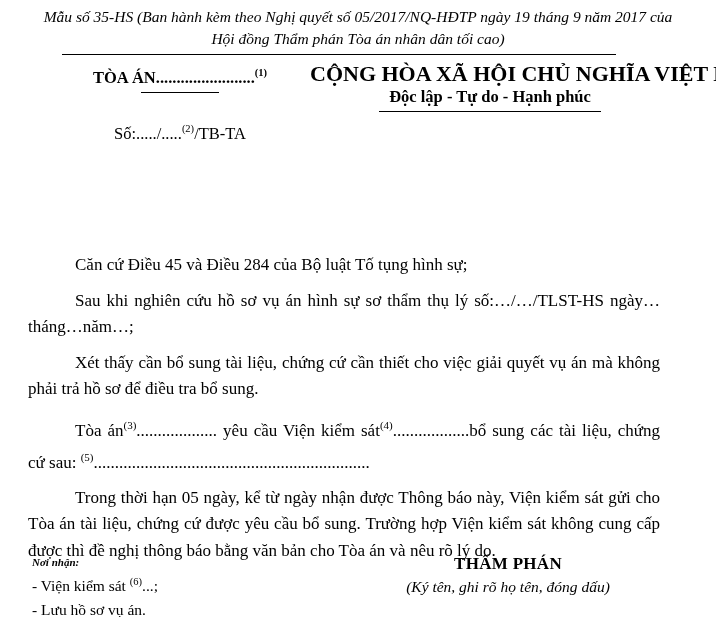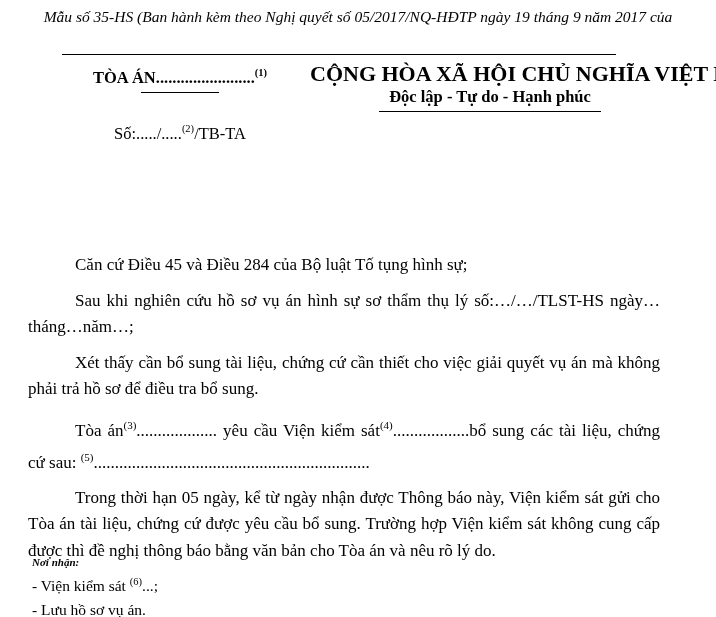--- a/index.html
+++ b/index.html
@@ -213,20 +213,21 @@
     line-height: 22px;
   }
 </style>
 </head>
 <body>
 
 <div class="page">
 
   <div class="form-ref">
     <div>Mẫu số 35-HS (Ban hành kèm theo Nghị quyết số 05/2017/NQ-HĐTP ngày 19 tháng 9 năm 2017 của</div>
+    <div>Hội đồng Thẩm phán Tòa án nhân dân tối cao)</div>
   </div>
 
   <div class="top-rule"></div>
 
   <div class="masthead">
 
     <div class="mast-left">
       <div class="court-line"><span>TÒA ÁN........................</span><span class="sup">(1)</span></div>
       <div class="court-rule"></div>
       <div class="doc-number"><span>Số:...../.....</span><span class="sup">(2)</span><span>/TB-TA</span></div>
@@ -250,16 +251,20 @@
   </div>
 
   <div class="footer">
 
     <div class="foot-left">
       <div class="recipients-title">Nơi nhận:</div>
       <div class="recipient-item"><span>- Viện kiểm sát </span><span class="sup">(6)</span><span>...;</span></div>
       <div class="recipient-item"><span>- Lưu hồ sơ vụ án.</span><span class="sup"></span><span></span></div>
     </div>
 
+    <div class="foot-right">
+      <div class="signer-title">THẨM PHÁN</div>
+      <div class="signer-note">(Ký tên, ghi rõ họ tên, đóng dấu)</div>
+    </div>
 
   </div>
 
 </div>
 
 </body></html>

